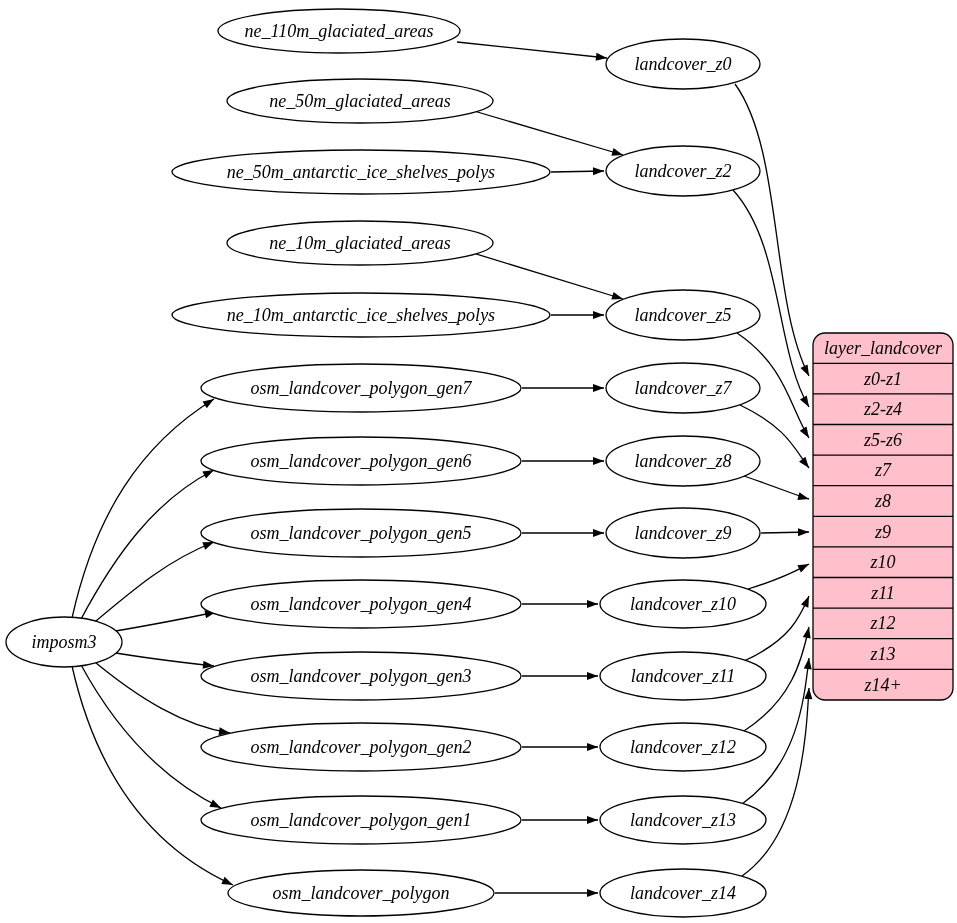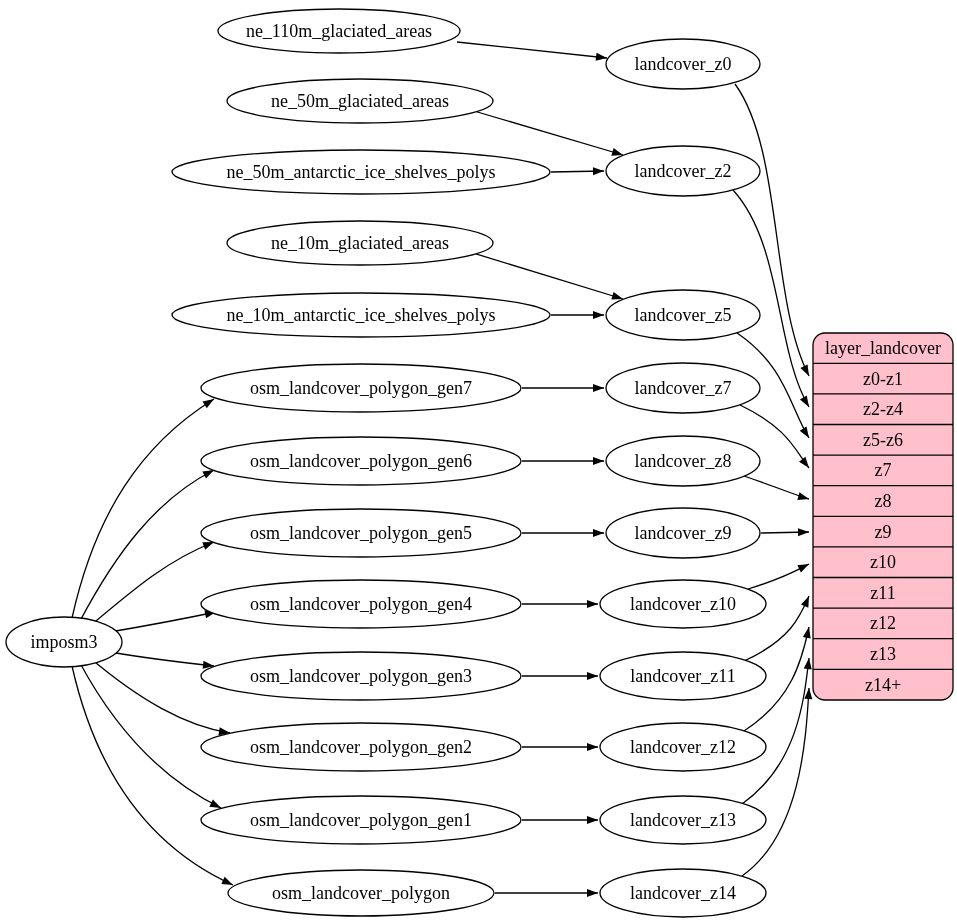--- a/index.html
+++ b/index.html
@@ -6,20 +6,21 @@
     margin: 0;
     padding: 0;
     background: #ffffff;
   }
   .canvas {
     position: relative;
     width: 887px;
     height: 923px;
     background: #ffffff;
     font-family: "Liberation Serif", "DejaVu Serif", serif;
+    font-style: italic;
   }
   svg {
     display: block;
   }
   .edge {
     fill: none;
     stroke: #000000;
     stroke-width: 1.3;
   }
   .node-shape {

